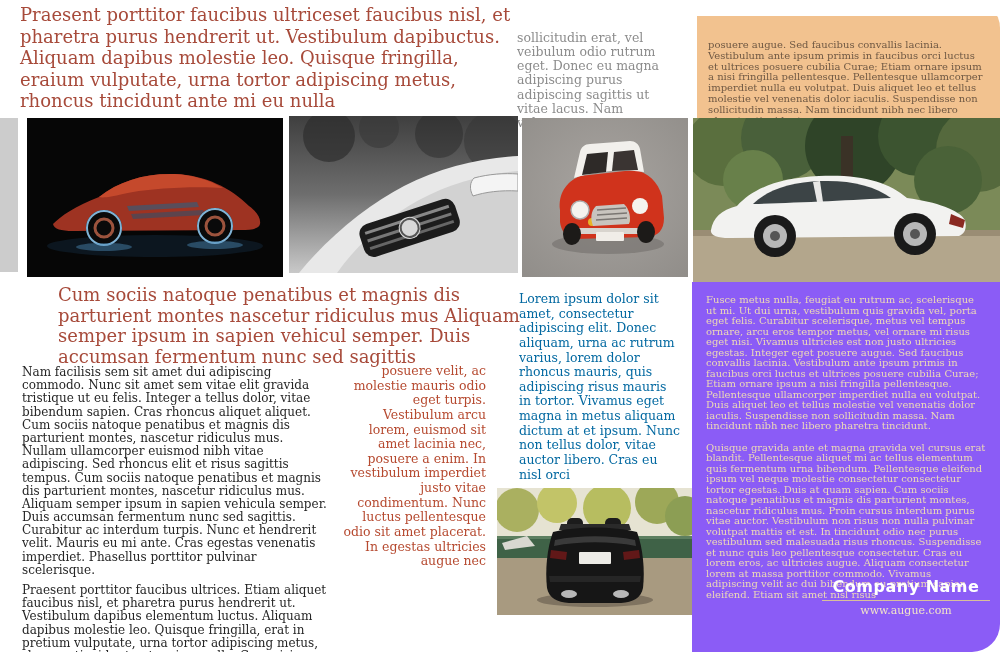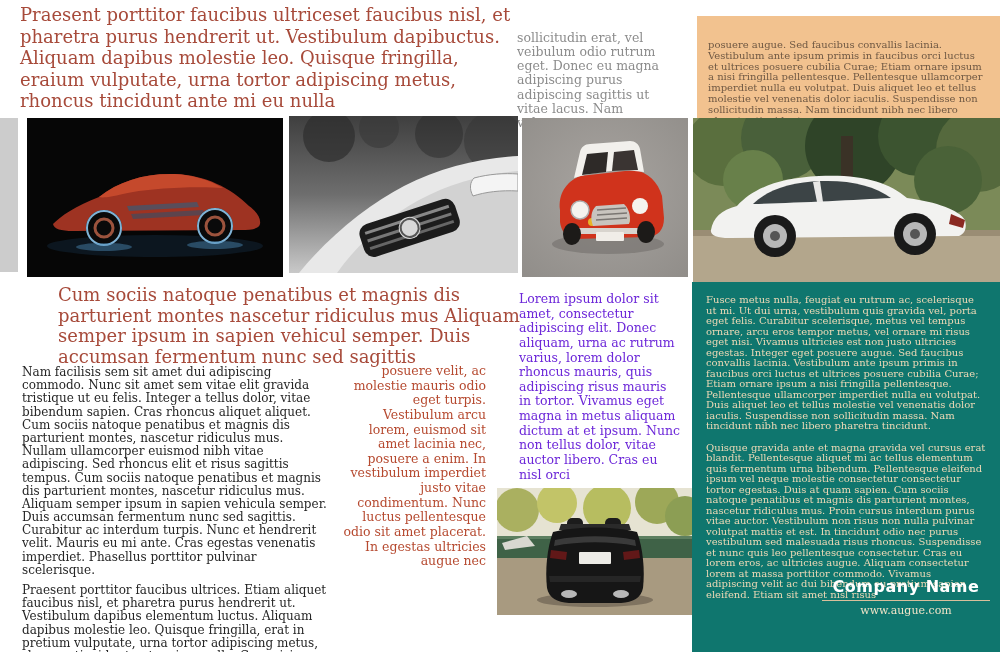--- a/index.html
+++ b/index.html
@@ -1,19 +1,19 @@
 <!DOCTYPE html>
 <html><head>
 <meta charset="utf-8">
 <style>
   * { margin:0; padding:0; box-sizing:border-box; }
   html,body { background:#ffffff; }
   .page {
     position:relative; width:1000px; height:652px; background:#ffffff;
-    overflow:hidden; font-family:"DejaVu Serif", serif;
+    overflow:hidden; font-family:"DejaVu Serif", serif;border-radius:28px;
   }
   .headline1 {
     position:absolute; left:20px; top:4px; width:492px;
     font-size:18px; line-height:1.2; font-weight:normal; color:#a74a3a;
   }
   .intro {
     position:absolute; left:517px; top:31px; width:148px;
     font-size:12.5px; line-height:1.13; color:#8c8c8c;
   }
   .highlight-box {
@@ -42,25 +42,25 @@
     position:absolute; left:22px; top:366px; width:305px;
     font-size:12px; line-height:1.1; color:#262626;
   }
   .col1 p + p { margin-top:7px; }
   .col2 {
     position:absolute; left:340px; top:364px; width:146px;
     font-size:12.5px; line-height:1.17; color:#b64a30;text-align:right;
   }
   .col3 {
     position:absolute; left:519px; top:292px; width:163px;
-    font-size:12.5px; line-height:1.17; color:#6d28d9;
+    font-size:12.5px; line-height:1.17; color:#0369a1;
   }
   .sidebar {
     position:absolute; left:692px; top:282px; width:308px; height:370px;
-    background:#0f766e;
+    background:#8b5cf6;
   }
   .sidebar .sb-p {
     margin:0 14px; font-size:10px; line-height:1.05; color:#edd9b6;
   }
   .sidebar .sb-p1 { padding-top:13px; }
   .sidebar .sb-p2 { padding-top:11px; }
   .company {
     position:absolute; left:822px; top:577px; width:168px; text-align:center;
   }
   .company-name {

